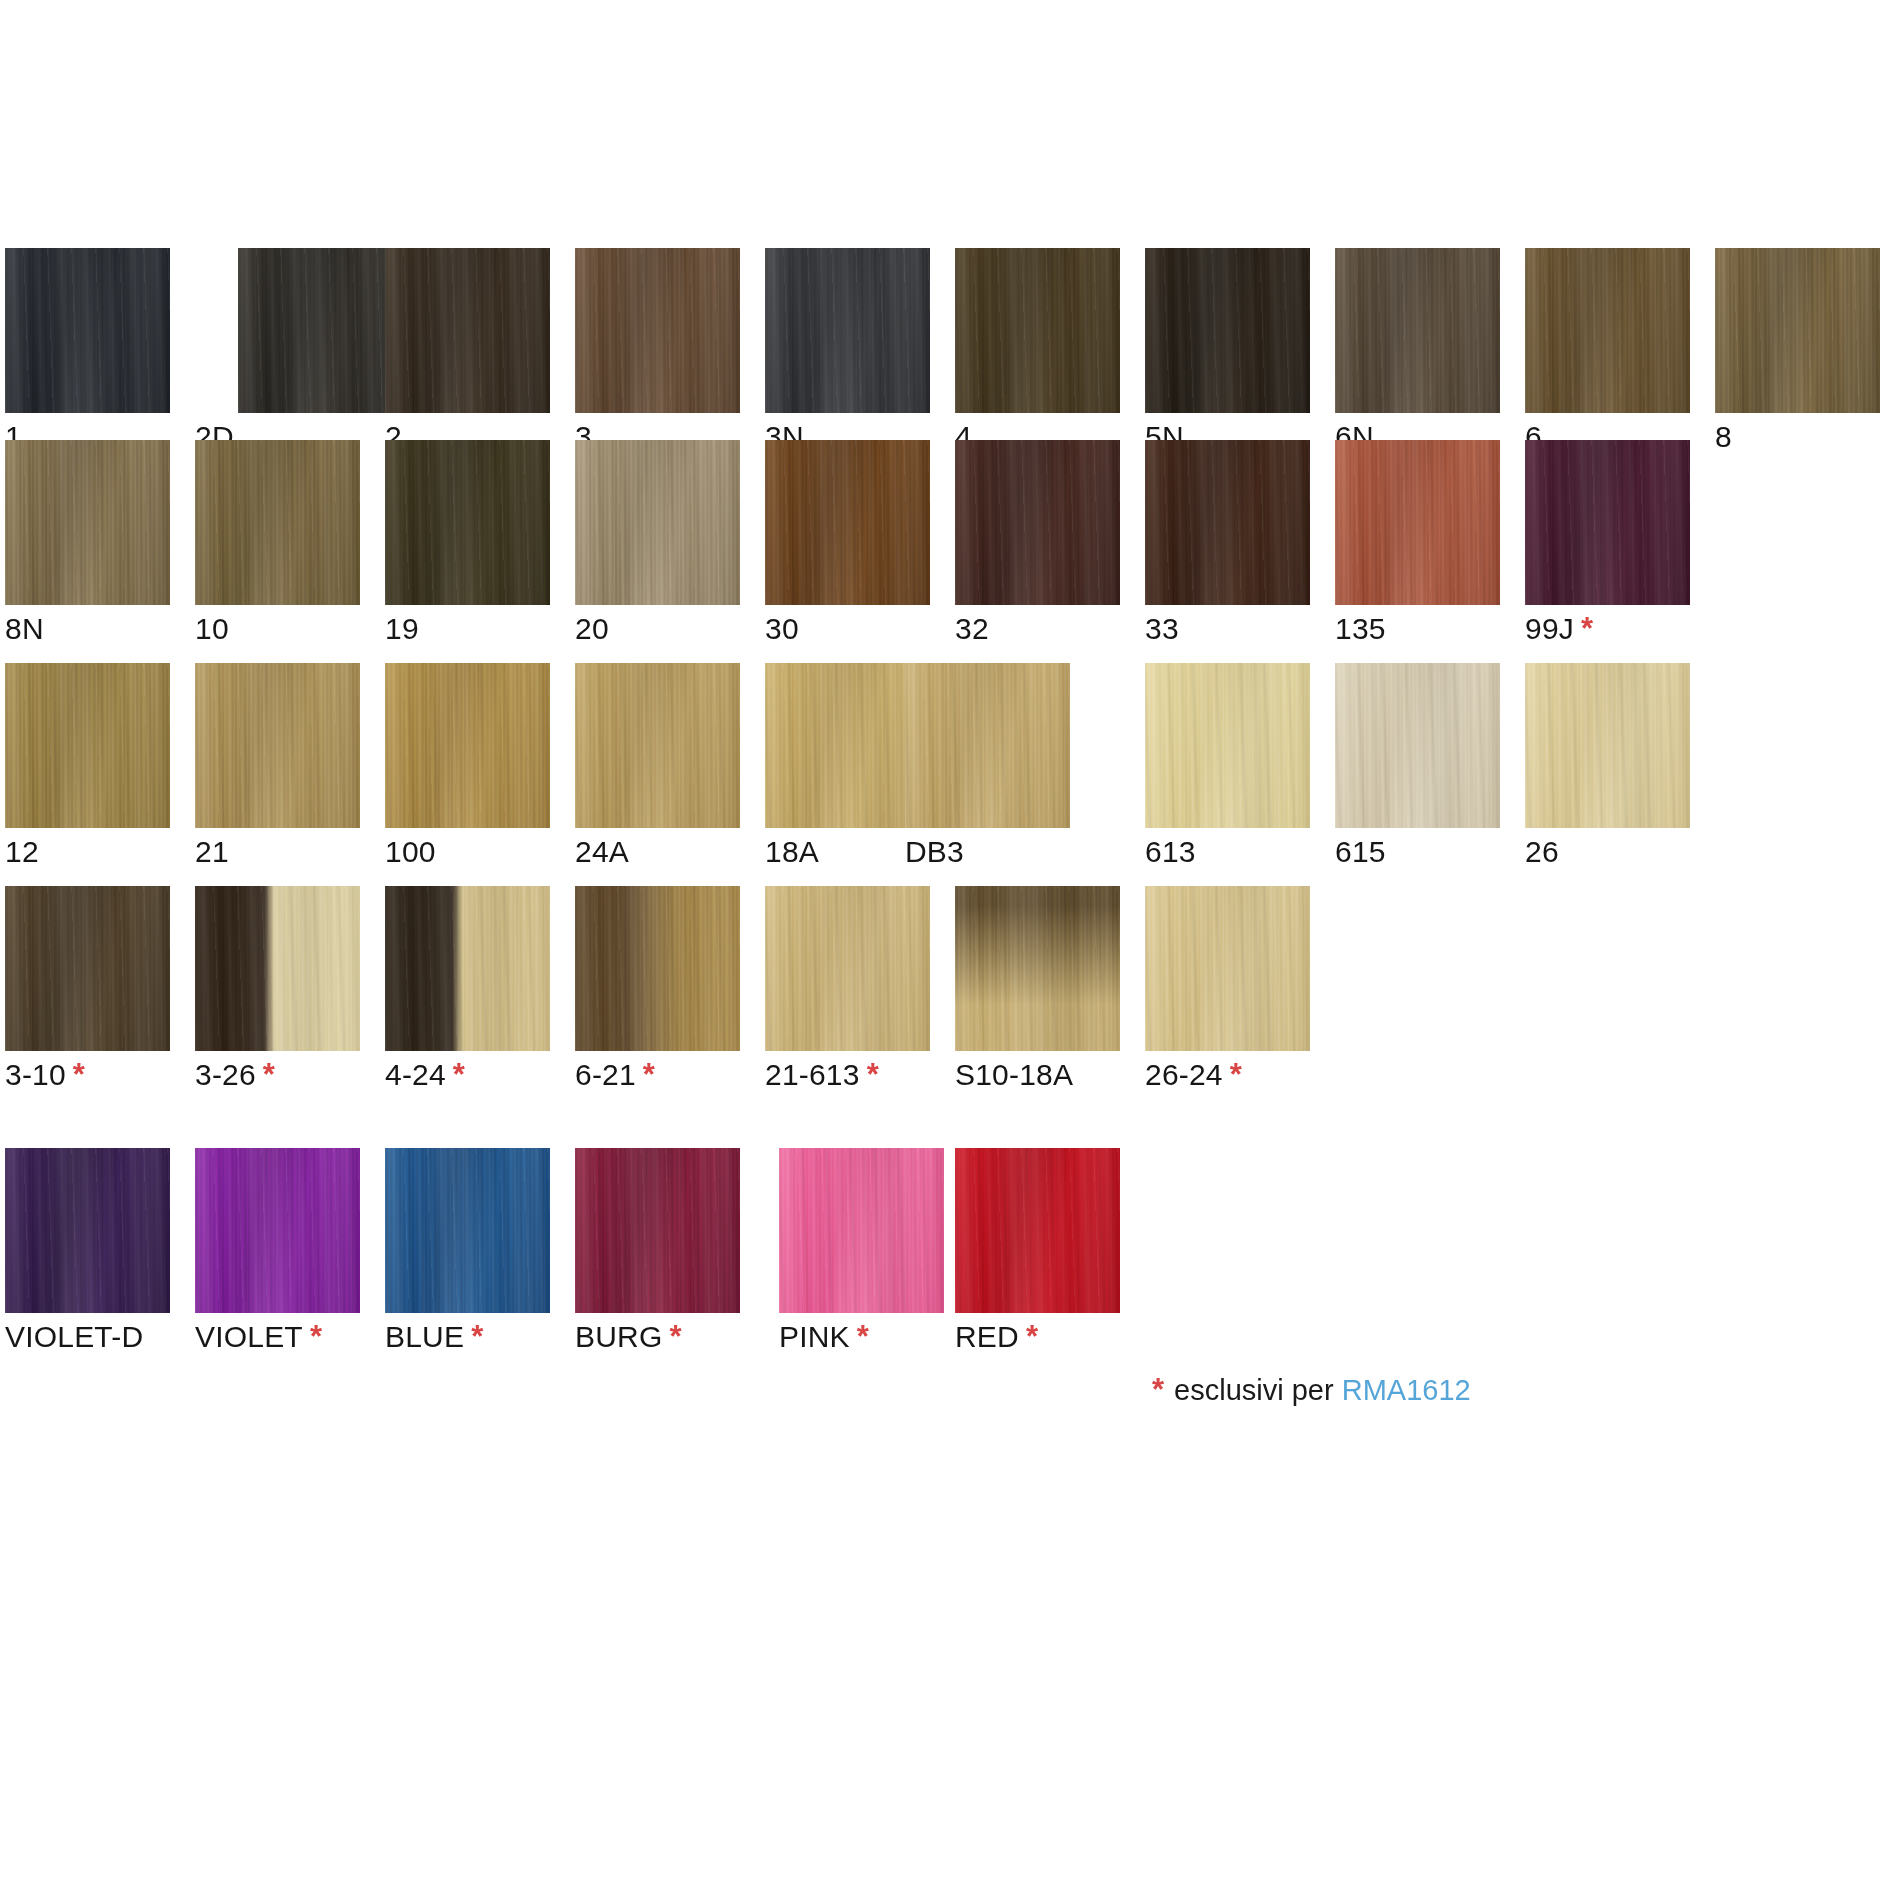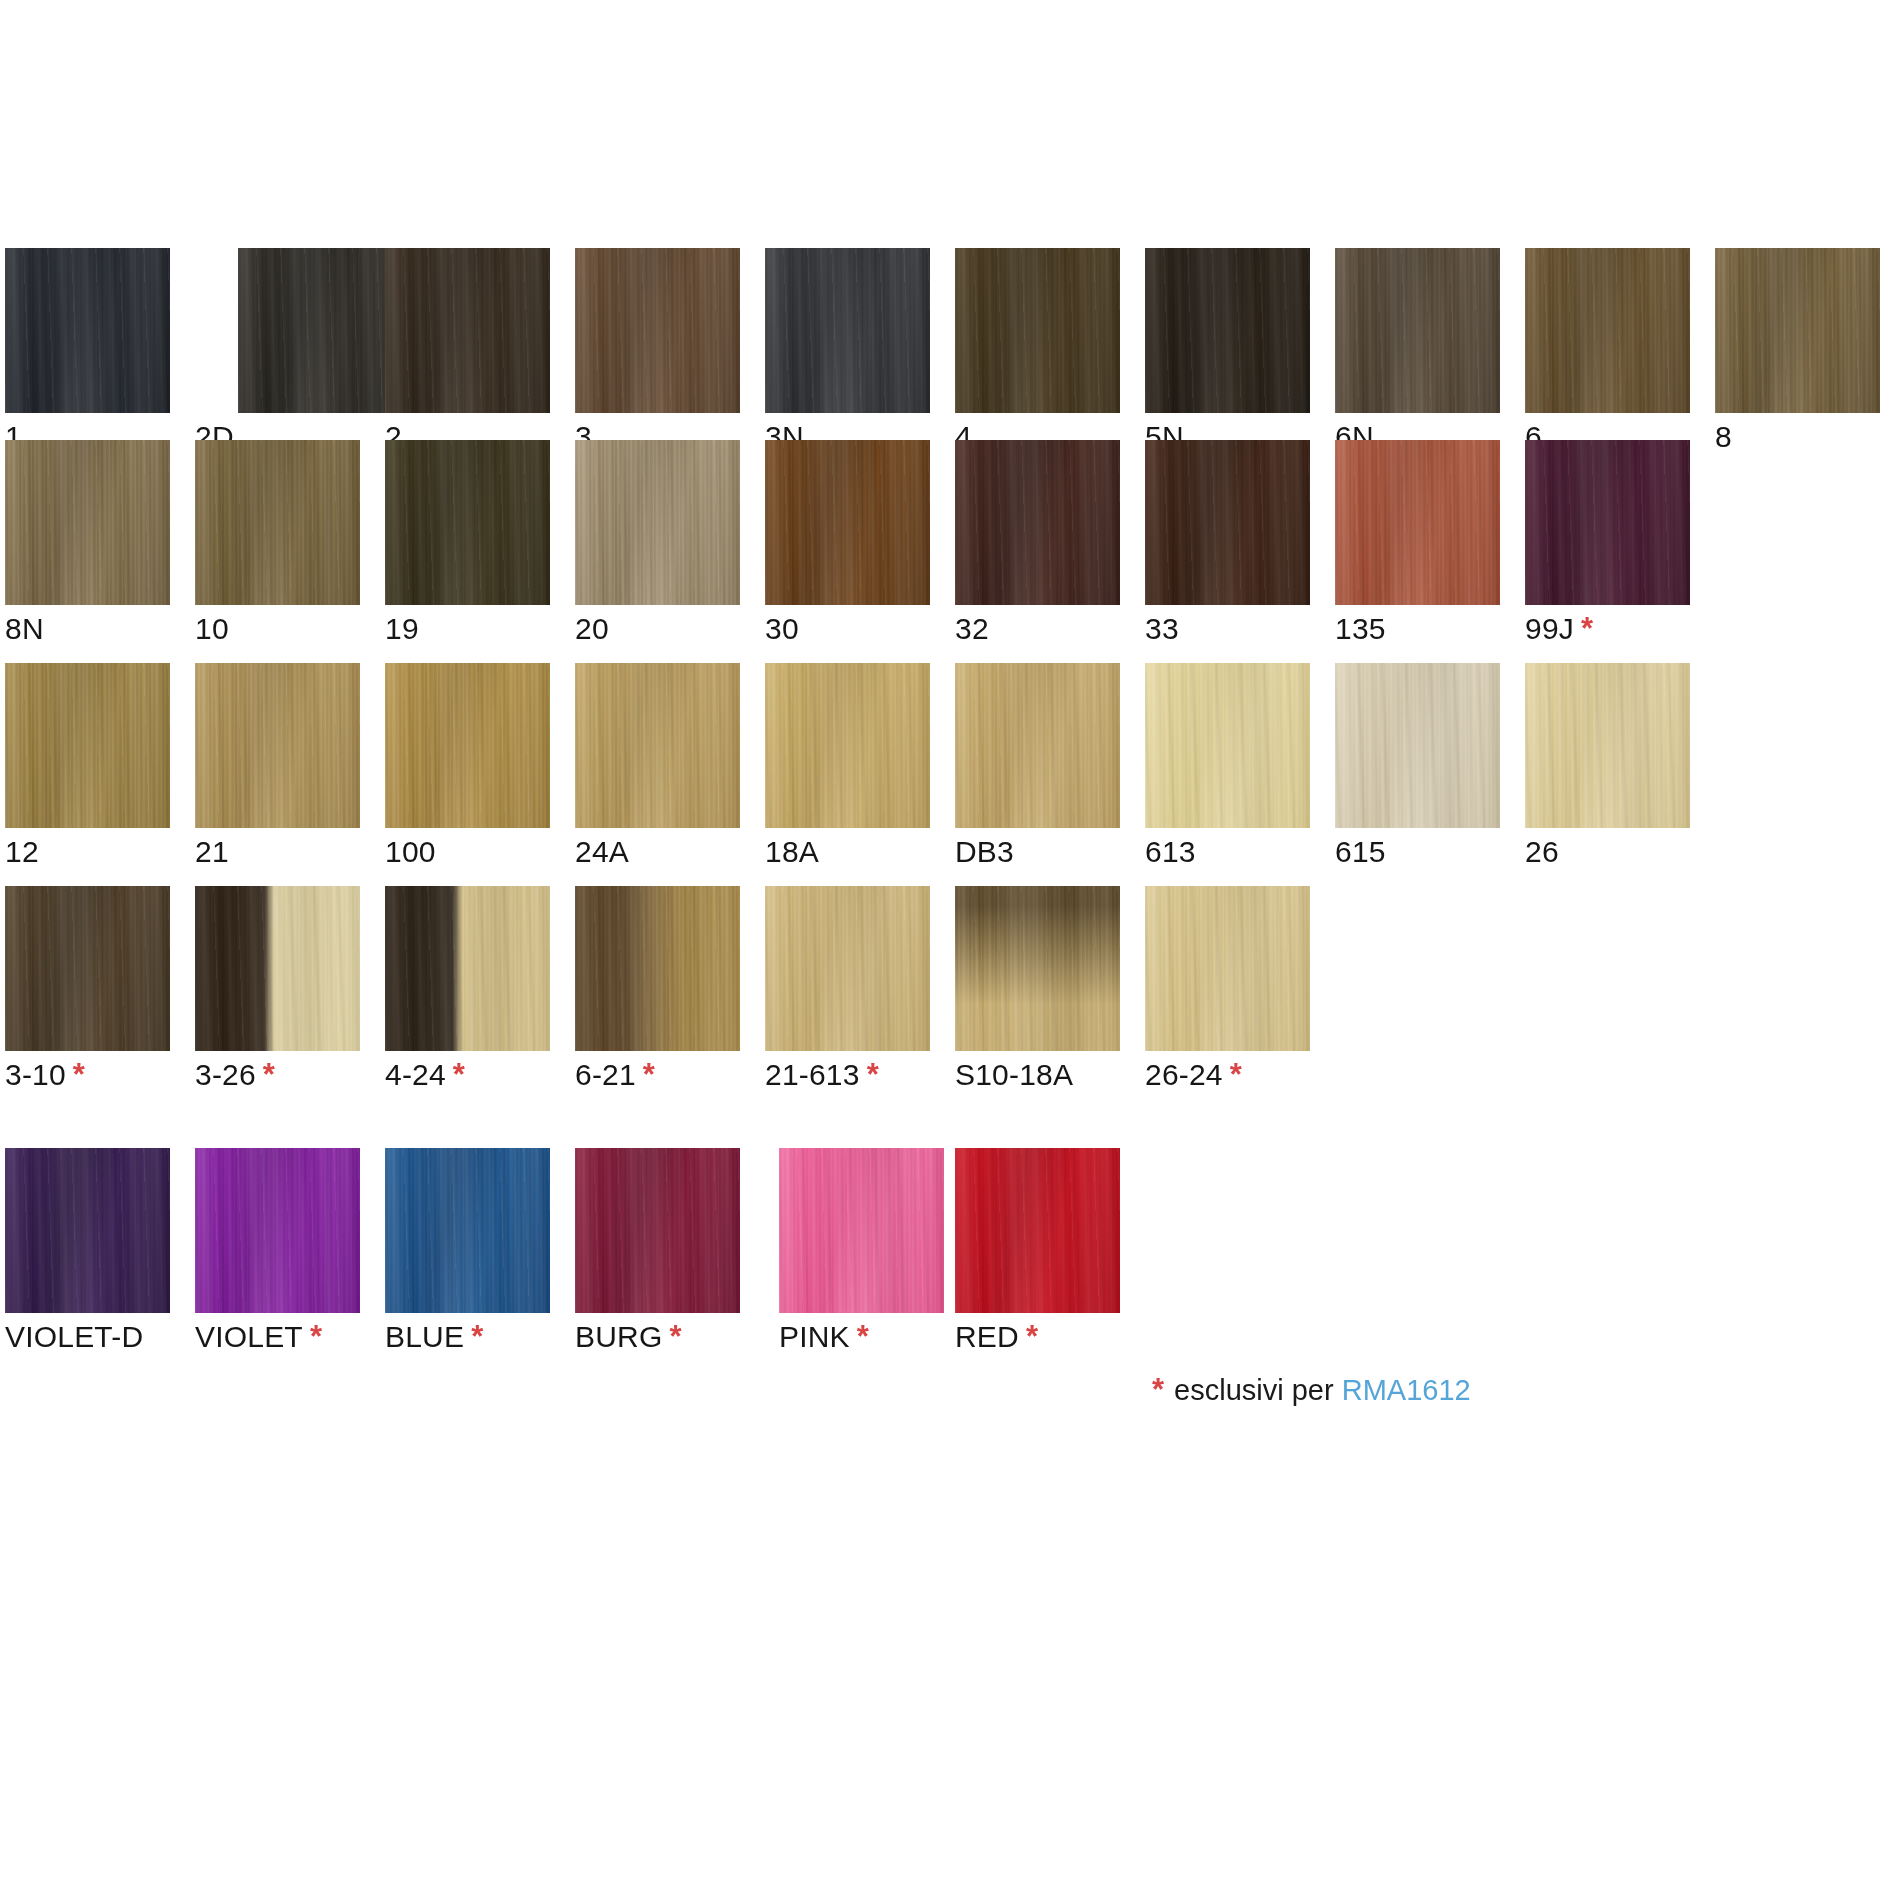--- a/index.html
+++ b/index.html
@@ -340,21 +340,21 @@
       </div>
       <div class="swatch-cell" style="left: 760px; border-radius: 28px;">
         <div class="swatch" style="width: 165px; height: 165px;">
           <div class="base" style="background: linear-gradient(100deg, rgb(206, 179, 111) 0%, rgb(181, 153, 87) 38%, rgb(206, 179, 111) 62%, rgb(181, 153, 87) 100%);"></div>
           <div class="fibers"></div>
           <div class="fibers2"></div>
           <div class="sheen"></div>
         </div>
         <div class="label"><span>18A</span></div>
       </div>
-      <div class="swatch-cell" style="left: 950px;">
+      <div class="swatch-cell" style="left: 900px;">
         <div class="swatch" style="width: 165px; height: 165px;">
           <div class="base" style="background: linear-gradient(100deg, rgb(205, 178, 117) 0%, rgb(179, 151, 90) 38%, rgb(205, 178, 117) 62%, rgb(179, 151, 90) 100%);"></div>
           <div class="fibers"></div>
           <div class="fibers2"></div>
           <div class="sheen"></div>
         </div>
         <div class="label"><span>DB3</span></div>
       </div>
       <div class="swatch-cell" style="left: 1140px;">
         <div class="swatch" style="width: 165px; height: 165px;">

